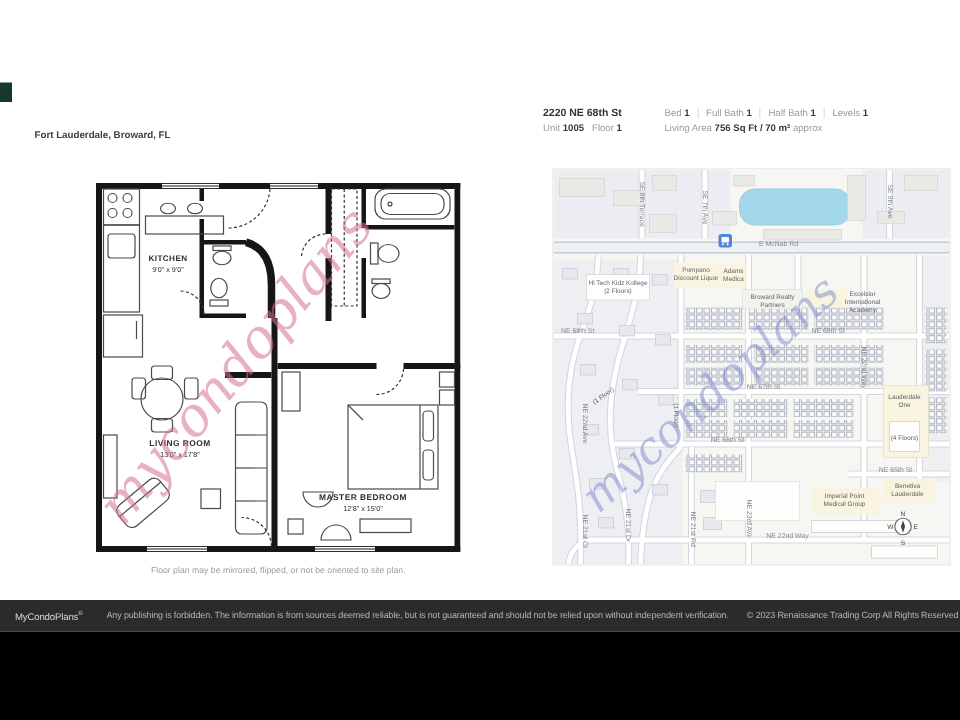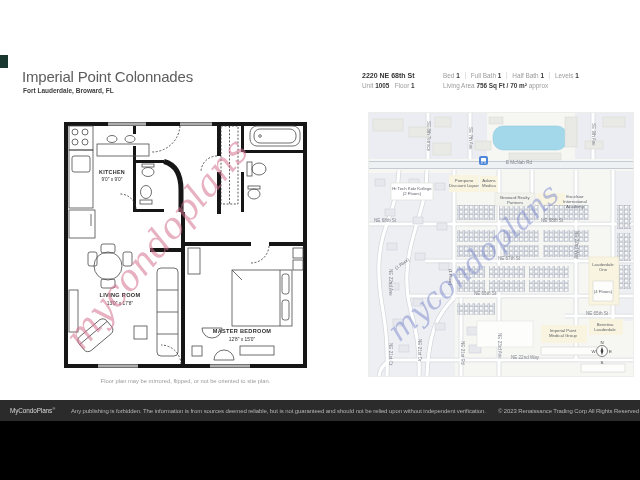--- a/index.html
+++ b/index.html
@@ -42,21 +42,20 @@
   svg text{font-family:"Liberation Sans",sans-serif;}
   .wm{font-family:"DejaVu Serif",serif;font-style:italic;}
 </style>
 </head>
 <body>
 
 <div class="page">
 
   <div class="abs teal-chip"></div>
 
-  <div class="abs title">Imperial Point Colonnades</div>
   <div class="abs subtitle">Fort Lauderdale, Broward, FL</div>
 
   <div class="abs facts addr">
     <div class="l1">2220 NE 68th St</div>
     <div class="l2">
       <span>Unit</span>
       <b>1005</b>&nbsp;&nbsp;
       <span>Floor</span>
       <b>1</b>
     </div>

